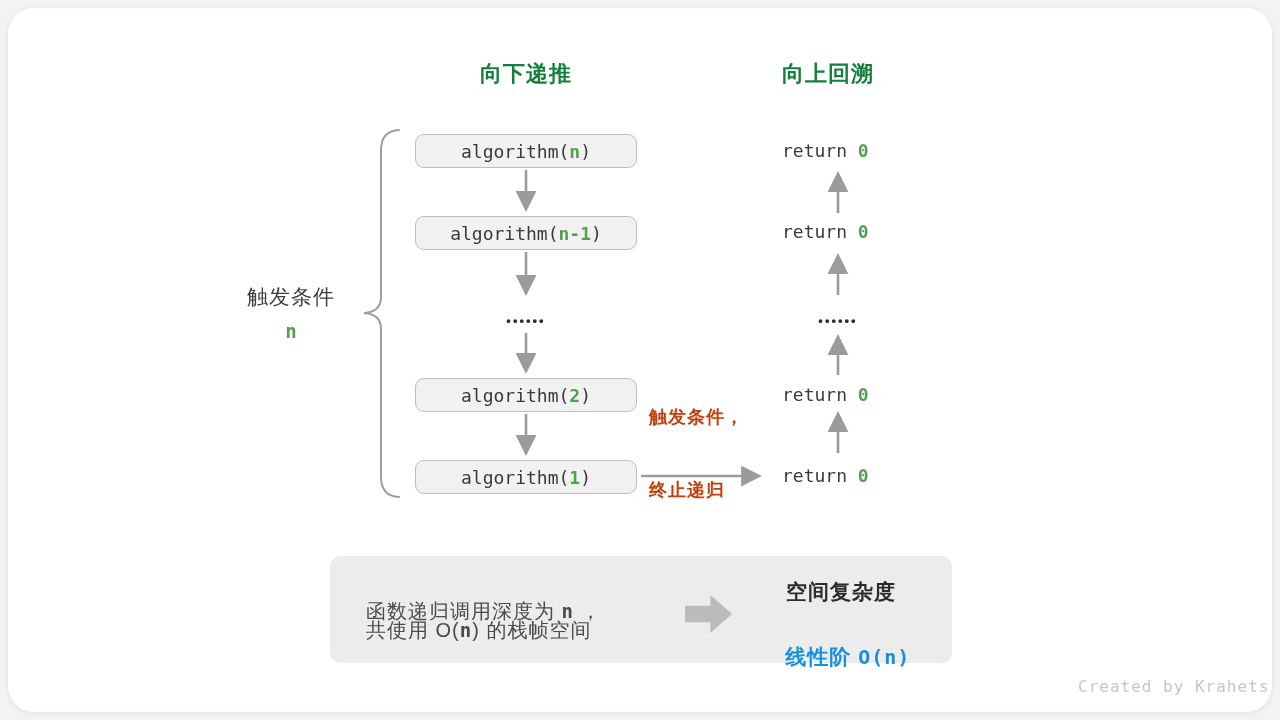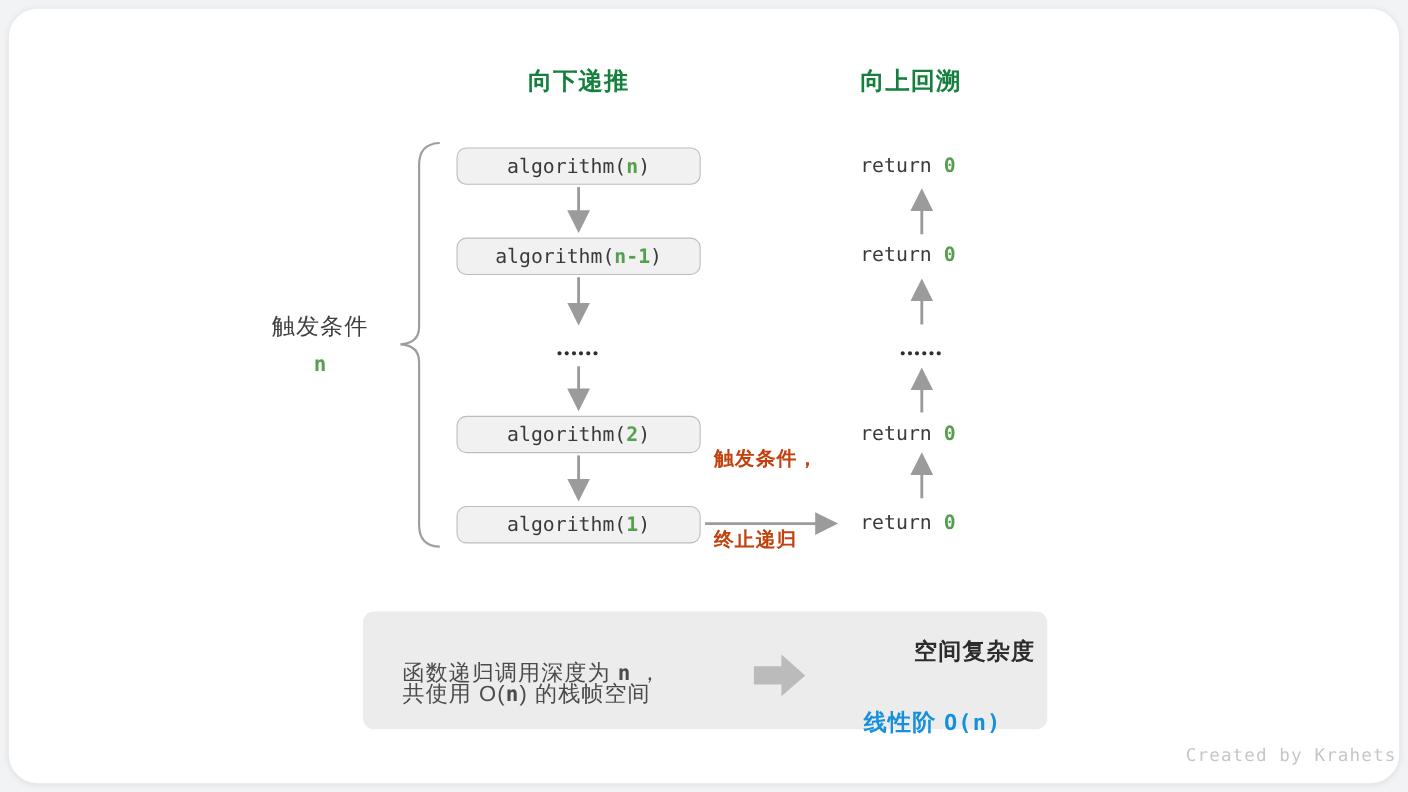--- a/index.html
+++ b/index.html
@@ -198,18 +198,18 @@
 <div class="abs term-note" style="left:649px; top:438px;margin-top:40px;">终止递归</div>
 
 <div class="abs summary-box"></div>
 <div class="abs summary-left-line" style="left:366px; top:578px;margin-top:20px;">
   <span>函数递归调用深度为 </span><span class="code green">n</span><span> ，</span>
 </div>
 <div class="abs summary-left-line" style="left:366px; top:617px;">
   <span>共使用 O(</span><span class="code green">n</span><span>) 的栈帧空间</span>
 </div>
 <div class="abs block-arrow"></div>
-<div class="abs summary-right-title" style="left:741px; top:578px; width:200px;text-align:right;">空间复杂度</div>
+<div class="abs summary-right-title" style="left:741px; top:578px; width:200px;">空间复杂度</div>
 <div class="abs summary-right-value blue" style="left:741px; top:619px; width:200px;">
   <span>线性阶 </span><span class="code-part">O(n)</span>
 </div>
 
 <div class="abs watermark" style="left:1078px; top:677px;">Created by Krahets</div>
 
 </body></html>

